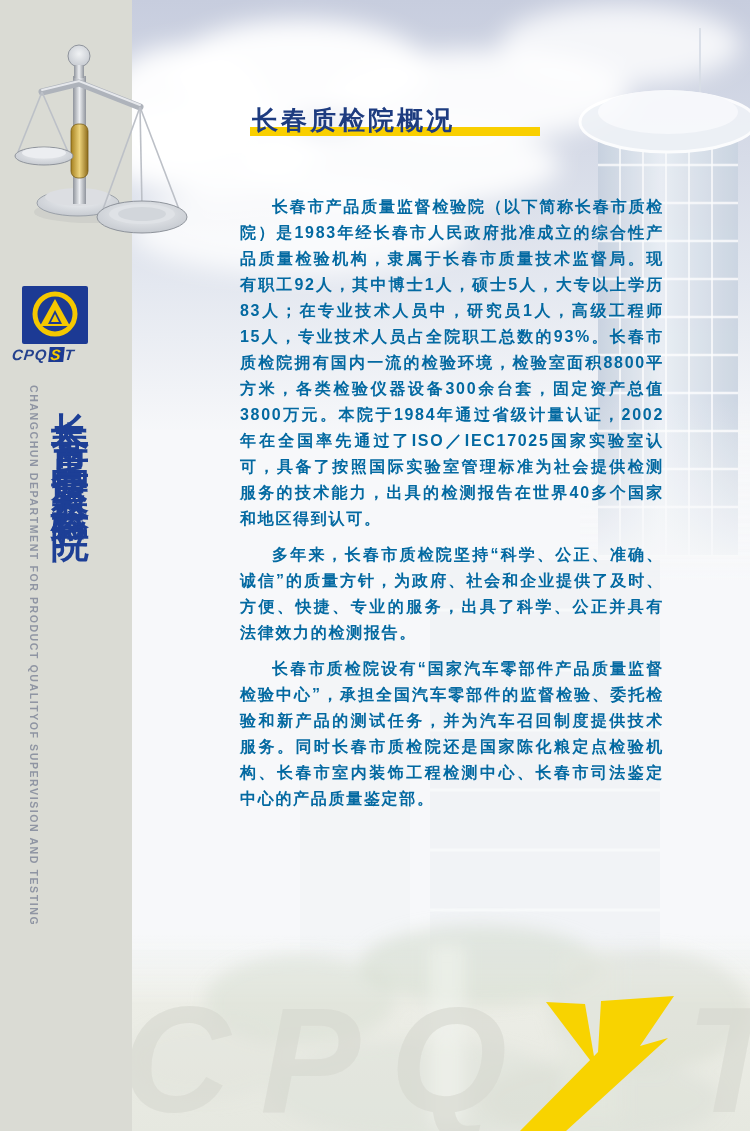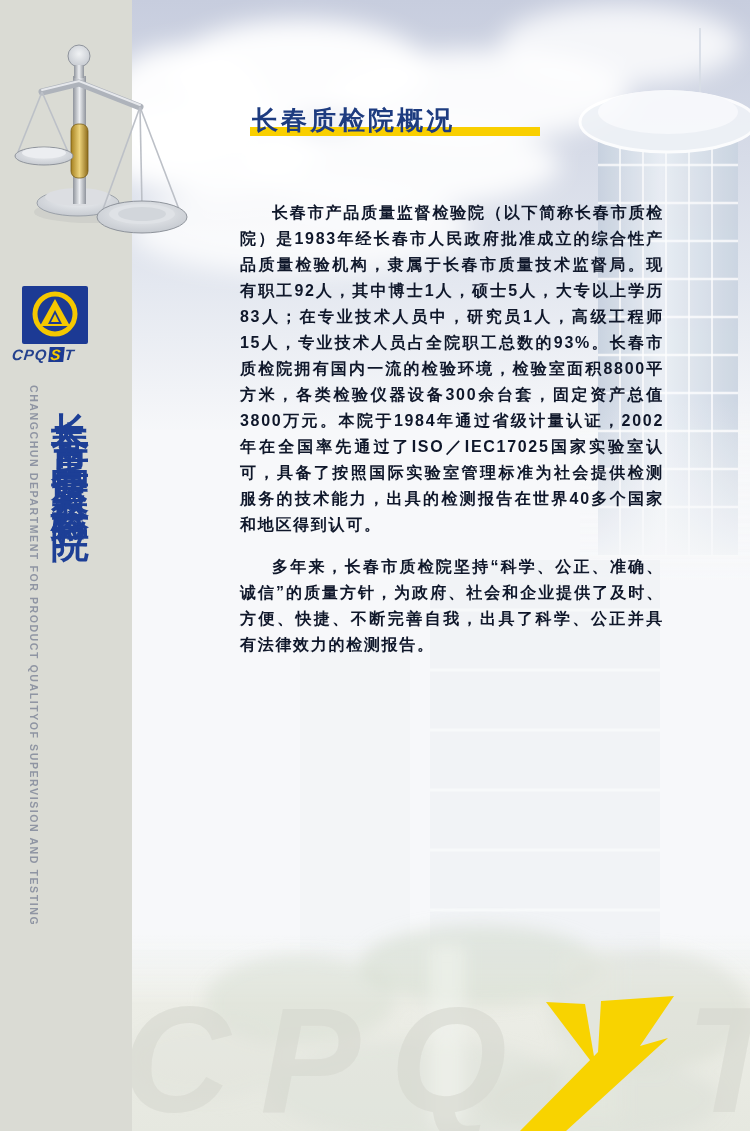--- a/index.html
+++ b/index.html
@@ -45,23 +45,23 @@
     position:absolute;left:0;top:24px;width:290px;height:9px;
     background:#f9cf00;z-index:0;
   }
   #page-title{
     position:absolute;left:2px;top:0;z-index:1;
     font-size:26px;font-weight:800;letter-spacing:3px;color:#1e3c80;
     font-family:Liberation Serif, serif;
   }
   #body-text{position:absolute;left:240px;top:184px;width:424px;z-index:2;}
   #body-text p{
-    margin:16px 0 10px 0;text-indent:2em;text-align:justify;
+    margin:10px 0 10px 0;text-indent:2em;text-align:justify;
     font-size:16px;line-height:26px;letter-spacing:1.7px;
-    font-weight:700;color:#0f172a;
+    font-weight:700;color:#0369a1;
     font-family:"Liberation Sans", sans-serif;
   }
 </style>
 </head>
 <body>
 
 <div id="page">
 
   <svg id="bg-svg" width="750" height="1131" viewBox="0 0 750 1131">
     <defs>
@@ -236,16 +236,17 @@
   <div id="org-cn">长春市产品质量监督检验院</div>
   <div id="org-en">CHANGCHUN DEPARTMENT FOR PRODUCT QUALITYOF SUPERVISION AND TESTING</div>
 
   <div id="title-wrap">
     <div id="title-bar"></div>
     <div id="page-title">长春质检院概况</div>
   </div>
 
   <div id="body-text">
     <p>长春市产品质量监督检验院（以下简称长春市质检院）是1983年经长春市人民政府批准成立的综合性产品质量检验机构，隶属于长春市质量技术监督局。现有职工92人，其中博士1人，硕士5人，大专以上学历83人；在专业技术人员中，研究员1人，高级工程师15人，专业技术人员占全院职工总数的93%。长春市质检院拥有国内一流的检验环境，检验室面积8800平方米，各类检验仪器设备300余台套，固定资产总值3800万元。本院于1984年通过省级计量认证，2002年在全国率先通过了ISO／IEC17025国家实验室认可，具备了按照国际实验室管理标准为社会提供检测服务的技术能力，出具的检测报告在世界40多个国家和地区得到认可。</p>
-    <p>多年来，长春市质检院坚持“科学、公正、准确、诚信”的质量方针，为政府、社会和企业提供了及时、方便、快捷、不断完善自我，出具了科学、公正并具有法律效力的检测报告。</p>
+    <p>多年来，长春市质检院坚持“科学、公正、准确、诚信”的质量方针，为政府、社会和企业提供了及时、方便、快捷、专业的服务，出具了科学、公正并具有法律效力的检测报告。</p>
+    <p>长春市质检院设有“国家汽车零部件产品质量监督检验中心”，承担全国汽车零部件的监督检验、委托检验和新产品的测试任务，并为汽车召回制度提供技术服务。同时长春市质检院还是国家陈化粮定点检验机构、长春市室内装饰工程检测中心、长春市司法鉴定中心的产品质量鉴定部。</p>
   </div>
 
 </div>
 
 </body></html>

